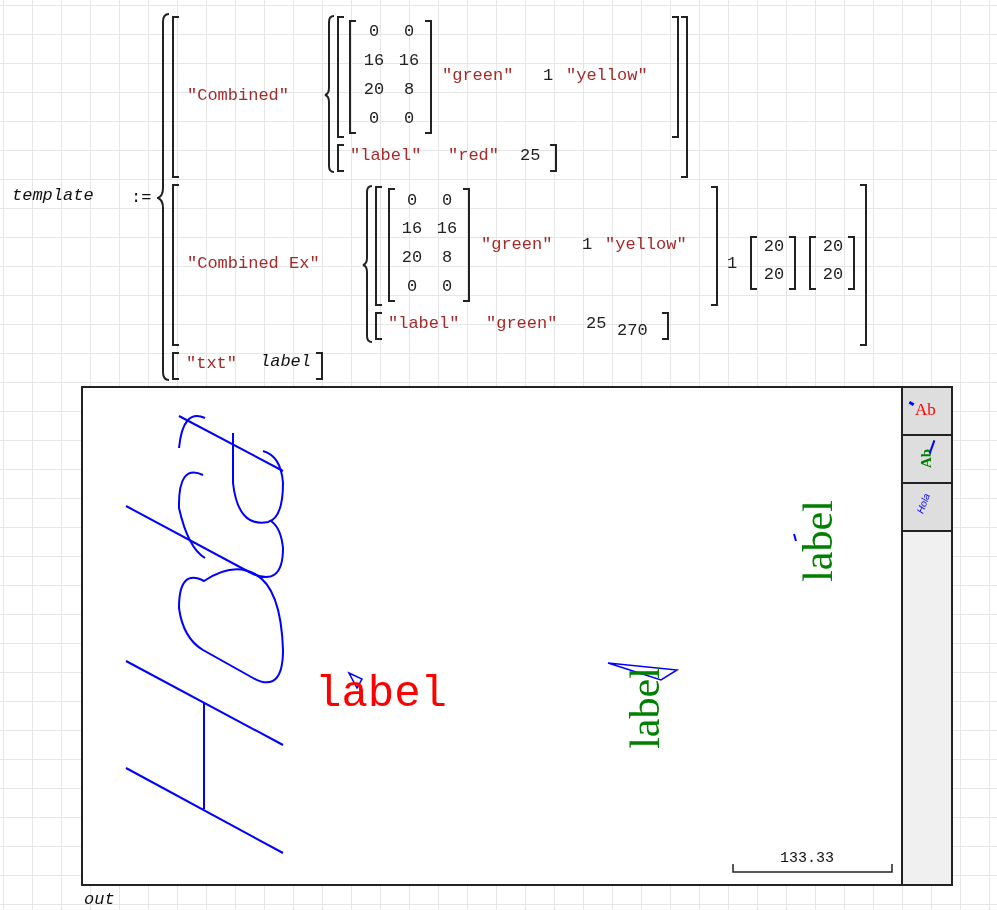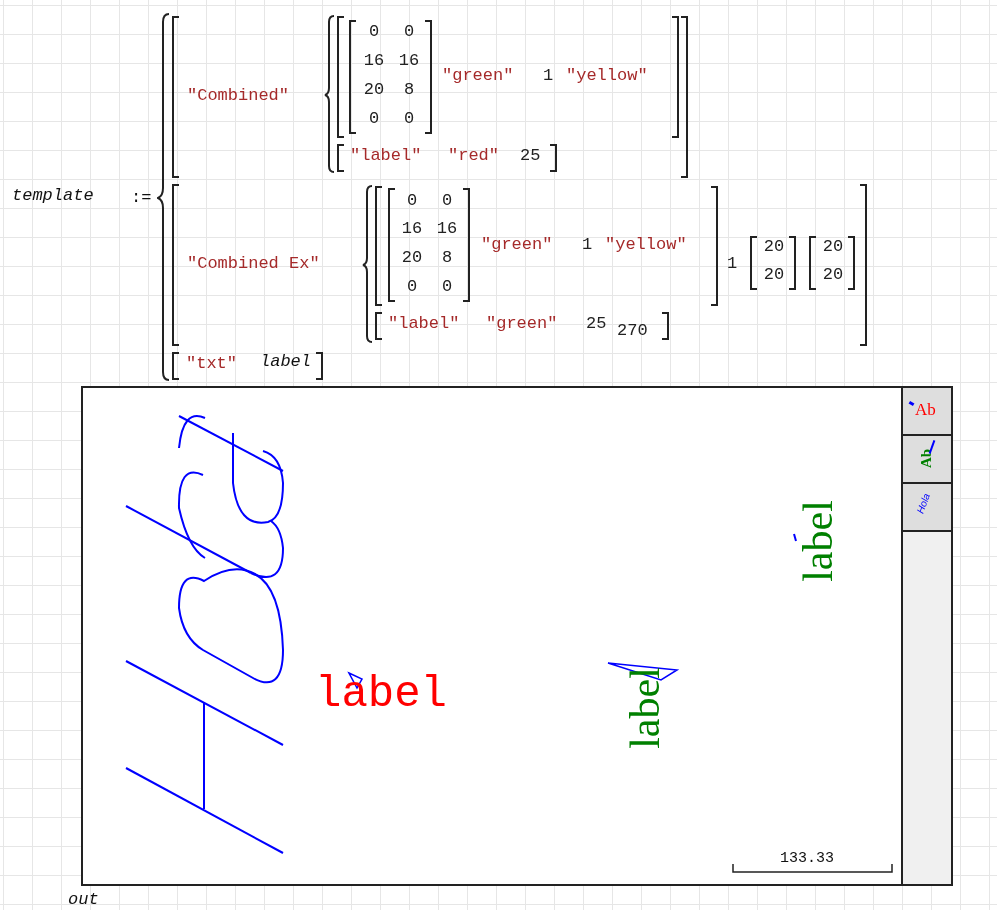--- a/index.html
+++ b/index.html
@@ -170,13 +170,13 @@
   </div>
   <div class="thumb" style="top:48px;">
     <span class="abs" style="left:14px; top:14px; font-size:15px; color:#008000; font-weight:bold; transform:rotate(-90deg); font-family:'Liberation Serif','DejaVu Serif',serif;">Ab</span>
     <span class="abs" style="left:28px; top:4px; width:2px; height:14px; background:#0000ff; transform:rotate(20deg);"></span>
   </div>
   <div class="thumb" style="top:96px;">
     <span class="abs" style="left:10px; top:14px; font-size:10px; color:#0000ff; font-style:italic; transform:rotate(-70deg); font-family:'Liberation Sans','DejaVu Sans',sans-serif;">Hola</span>
   </div>
 </div>
 
-<div class="txt var" style="left:68px; top:890px;">out</div>
+<div class="txt var" style="left:84px; top:890px;">out</div>
 
 </body></html>

